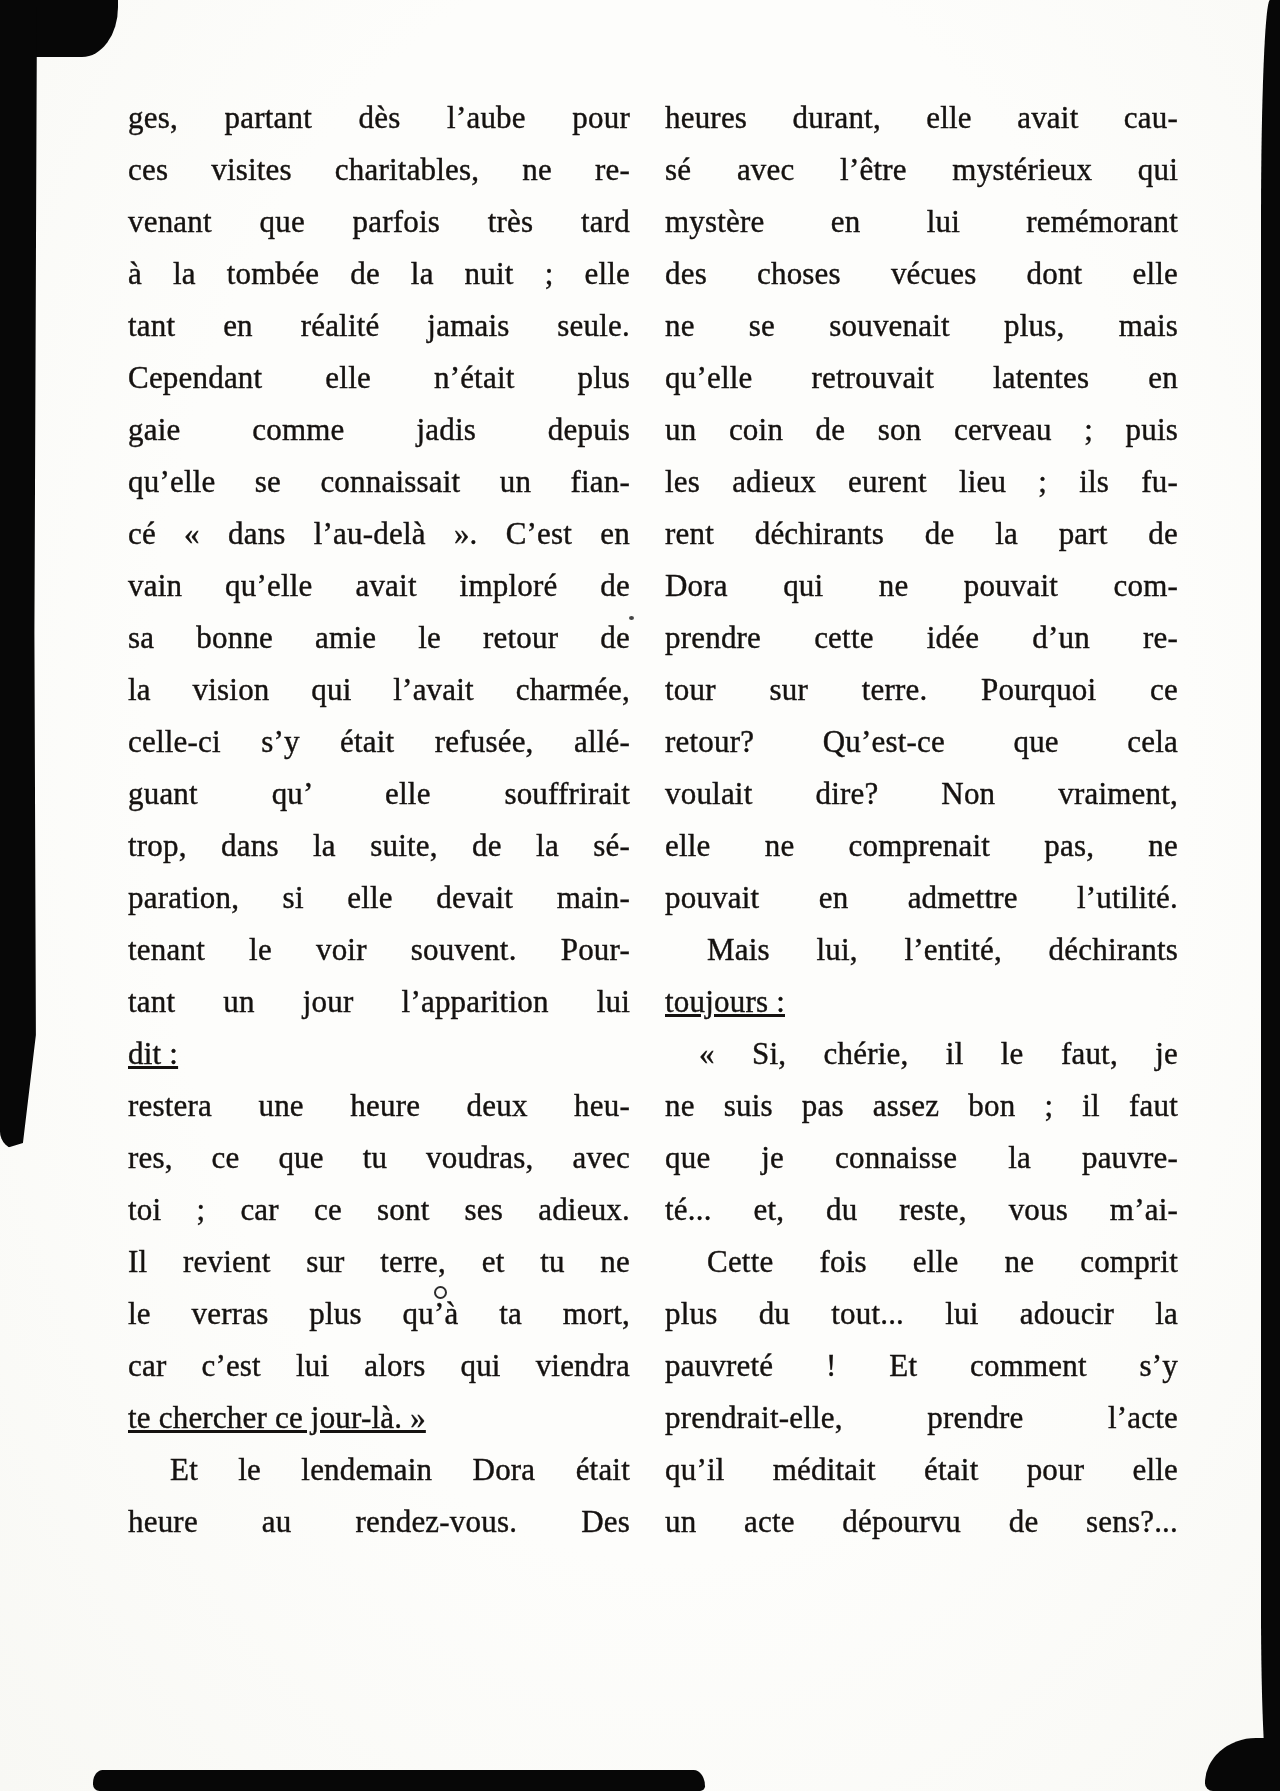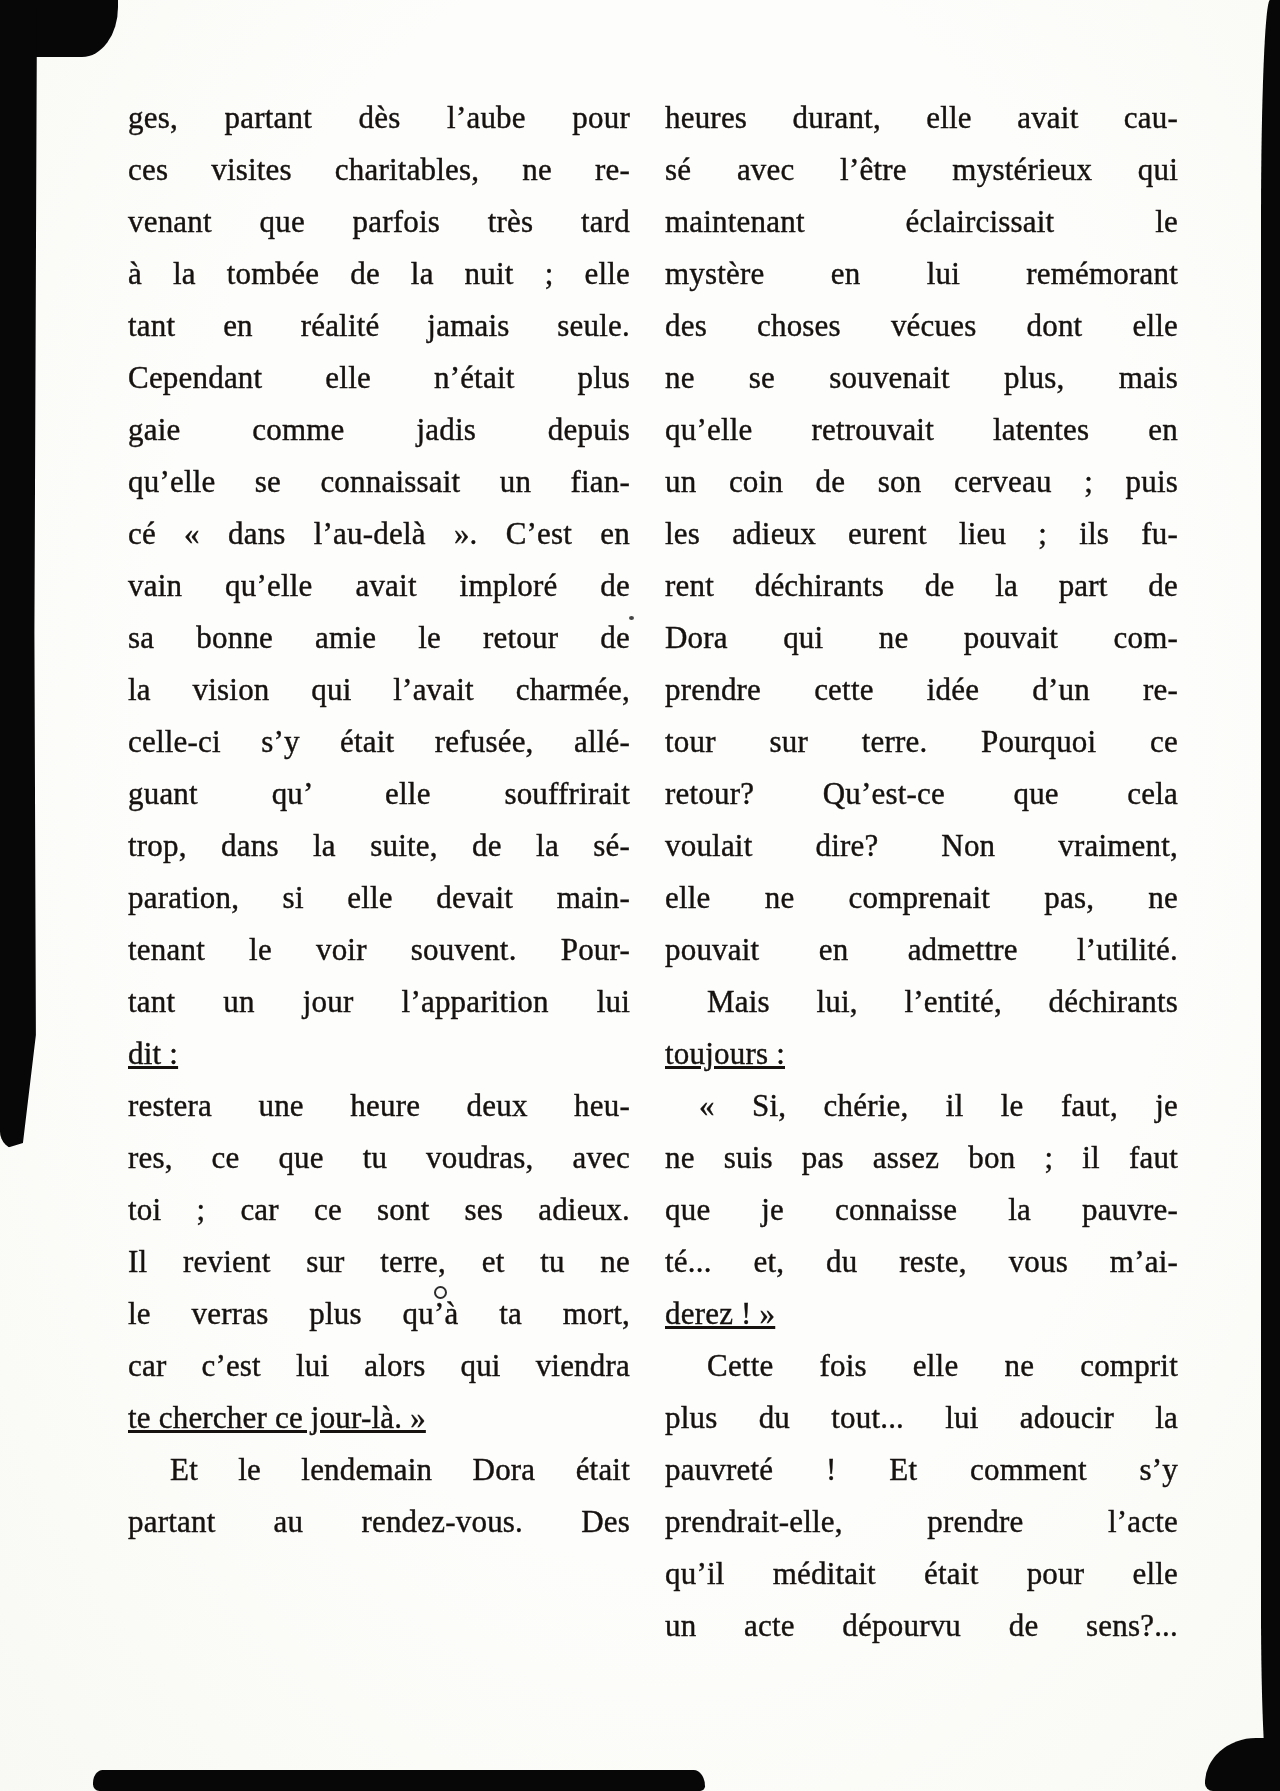--- a/index.html
+++ b/index.html
@@ -97,47 +97,45 @@
       <div class="line">tant un jour l’apparition lui</div>
       <div class="line ragged">dit&nbsp;:</div>
       <div class="line">restera une heure deux heu-</div>
       <div class="line">res, ce que tu voudras, avec</div>
       <div class="line">toi&nbsp;; car ce sont ses adieux.</div>
       <div class="line">Il revient sur terre, et tu ne</div>
       <div class="line">le verras plus qu’à ta mort,</div>
       <div class="line">car c’est lui alors qui viendra</div>
       <div class="line ragged">te chercher ce jour-là.&nbsp;»</div>
       <div class="line ind2">Et le lendemain Dora était</div>
-      <div class="line">partant au rendez-vous. Des</div>
+      <div class="line">heure au rendez-vous. Des</div>
     </div>
   <div class="column col-right">
       <div class="line">heures durant, elle avait cau-</div>
       <div class="line">sé avec l’être mystérieux qui</div>
-      <div class="line">maintenant éclaircissait le</div>
       <div class="line">mystère en lui remémorant</div>
       <div class="line">des choses vécues dont elle</div>
       <div class="line">ne se souvenait plus, mais</div>
       <div class="line">qu’elle retrouvait latentes en</div>
       <div class="line">un coin de son cerveau&nbsp;; puis</div>
       <div class="line">les adieux eurent lieu&nbsp;; ils fu-</div>
       <div class="line">rent déchirants de la part de</div>
       <div class="line">Dora qui ne pouvait com-</div>
       <div class="line">prendre cette idée d’un re-</div>
       <div class="line">tour sur terre. Pourquoi ce</div>
       <div class="line">retour? Qu’est-ce que cela</div>
       <div class="line">voulait dire? Non vraiment,</div>
       <div class="line">elle ne comprenait pas, ne</div>
       <div class="line">pouvait en admettre l’utilité.</div>
       <div class="line ind2">Mais lui, l’entité, déchirants</div>
       <div class="line ragged">toujours&nbsp;:</div>
       <div class="line ind1">«&nbsp;Si, chérie, il le faut, je</div>
       <div class="line">ne suis pas assez bon&nbsp;; il faut</div>
       <div class="line">que je connaisse la pauvre-</div>
       <div class="line">té... et, du reste, vous m’ai-</div>
-      <div class="line ragged">derez&nbsp;!&nbsp;»</div>
       <div class="line ind2">Cette fois elle ne comprit</div>
       <div class="line">plus du tout... lui adoucir la</div>
       <div class="line">pauvreté&nbsp;! Et comment s’y</div>
       <div class="line">prendrait-elle, prendre l’acte</div>
       <div class="line">qu’il méditait était pour elle</div>
       <div class="line">un acte dépourvu de sens?...</div>
     </div>
   <div id="artifacts-layer">
       <div class="art art-top-left-ink-blob" style="left: 0px; top: 0px; width: 118px; height: 57px;"></div>
       <div class="art art-left-edge-ink-bar" style="left: 0px; top: 0px; width: 37px; height: 1150px;"></div>

